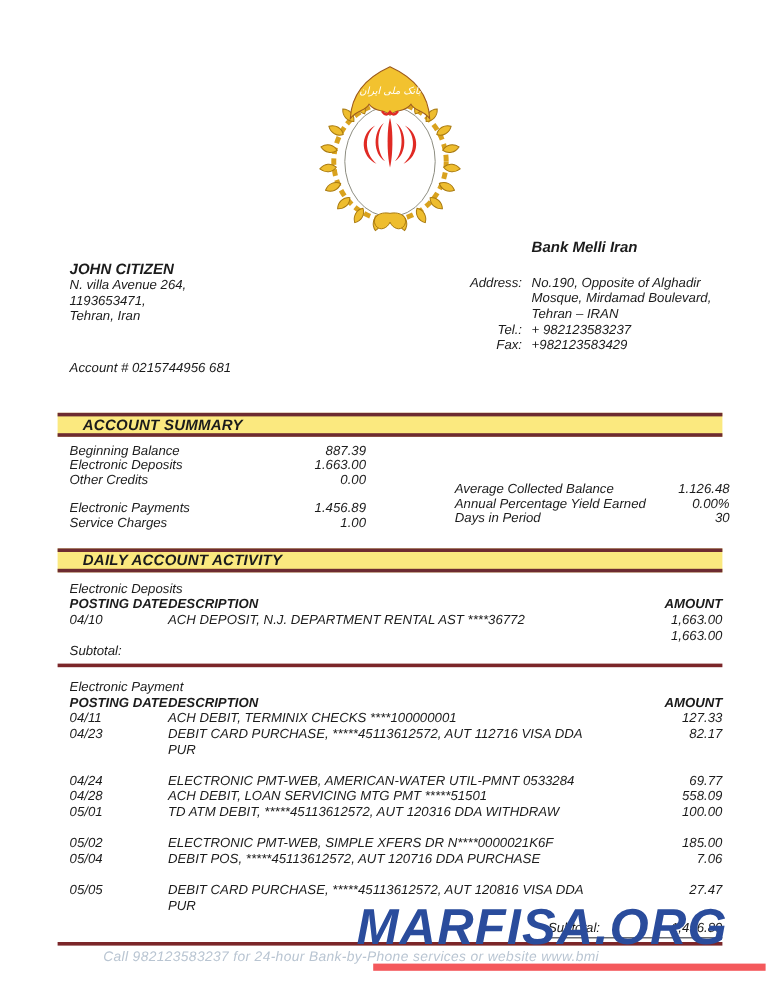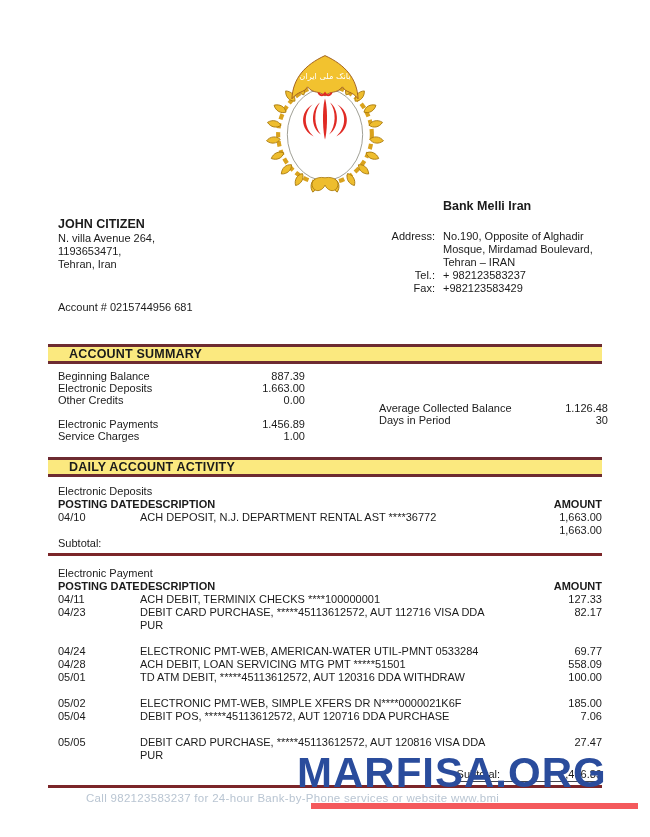--- a/index.html
+++ b/index.html
@@ -1,17 +1,17 @@
 <!DOCTYPE html>
 <html><head>
 <meta charset="utf-8">
 <style>
   html,body{margin:0;padding:0;background:#ffffff;}
   .page{position:relative;width:650px;height:837px;background:#ffffff;overflow:hidden;
-        font-family:"Liberation Sans",sans-serif;color:#1b1b1b;}
+        font-family:"Liberation Sans",sans-serif;color:#1b1b1b;font-style:italic;}
 
   
   .logo-wrap{position:absolute;left:251px;top:40px;width:148px;height:158px;}
 
   
   .customer{position:absolute;left:58px;top:217px;font-size:11px;line-height:13px;}
   .customer .name{font-weight:bold;font-size:12.5px;line-height:15px;}
   .bank-block{position:absolute;left:368px;top:200px;width:236px;font-size:11px;line-height:13px;}
   .bank-name{font-weight:bold;font-size:12.5px;margin-left:75px;margin-bottom:17px;}
   .contact-row{display:flex;}
@@ -166,20 +166,24 @@
         <span>Service Charges</span>
         <span>1.00</span>
       </div>
     </div>
     <div class="sum-col-right">
       <div class="sum-row">
         <span>Average Collected Balance</span>
         <span>1.126.48</span>
       </div>
       <div class="sum-row">
+        <span>Annual Percentage Yield Earned</span>
+        <span>0.00%</span>
+      </div>
+      <div class="sum-row">
         <span>Days in Period</span>
         <span>30</span>
       </div>
     </div>
   </div>
 
   <div class="band band-activity">DAILY ACCOUNT ACTIVITY</div>
 
   <div class="tbl tbl-deposits">
     <div class="sec-label">Electronic Deposits</div>

